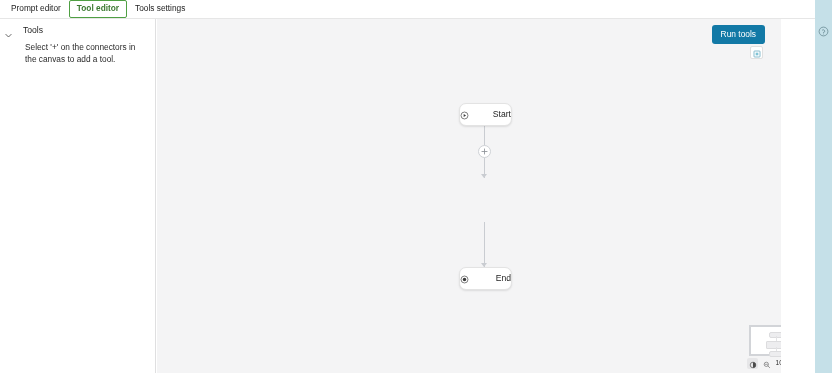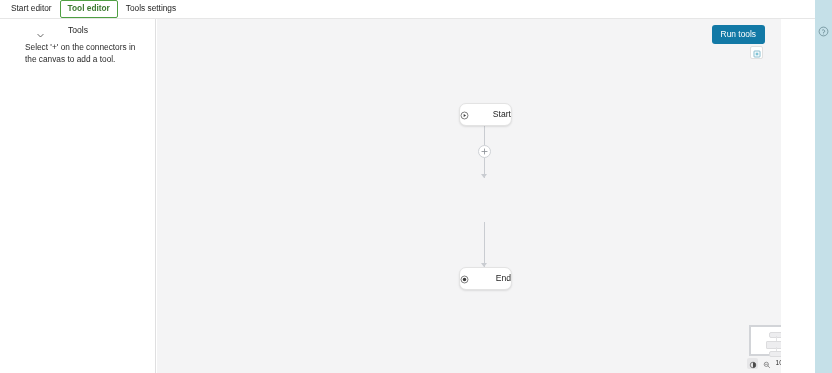--- a/index.html
+++ b/index.html
@@ -57,24 +57,23 @@
     top: 19px;
     width: 156px;
     height: 354px;
     background: #ffffff;
     border-right: 1px solid #dfdfe0;
     box-sizing: border-box;
   }
   #tools-header {
     display: flex;
     align-items: flex-end;
-    gap: 23px;
+    gap: 10px;
     padding: 7px 0 0 4px;
     cursor: pointer;
-    margin-left: 32px;
   }
   #tools-header .chev {
     width: 9px; height: 9px;
     flex: 0 0 auto;
     display: block;
   }
   #tools-title {
     font-size: 8.6px;
     color: #242424;
     line-height: 1;
@@ -291,21 +290,21 @@
     height: 11px;
     cursor: pointer;
   }
 </style>
 </head>
 <body>
 
 <div id="app">
 
   <div id="tabbar">
-    <div class="tab">Start editor</div>
+    <div class="tab">Prompt editor</div>
     <div class="tab active">Tool editor</div>
     <div class="tab">Tools settings</div>
   </div>
 
   <div id="sidebar">
     <div id="tools-header">
       <span class="chev">
         <svg viewBox="0 0 12 12" width="9" height="9">
             <path d="M2.5 4.5 L6 8 L9.5 4.5" fill="none" stroke="#484848" stroke-width="1.1" stroke-linecap="round" stroke-linejoin="round"></path>
           </svg>

